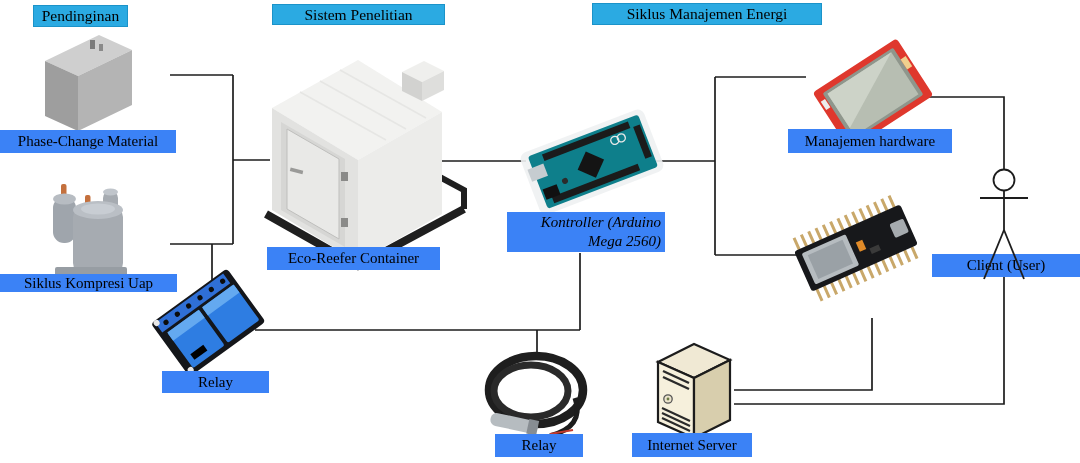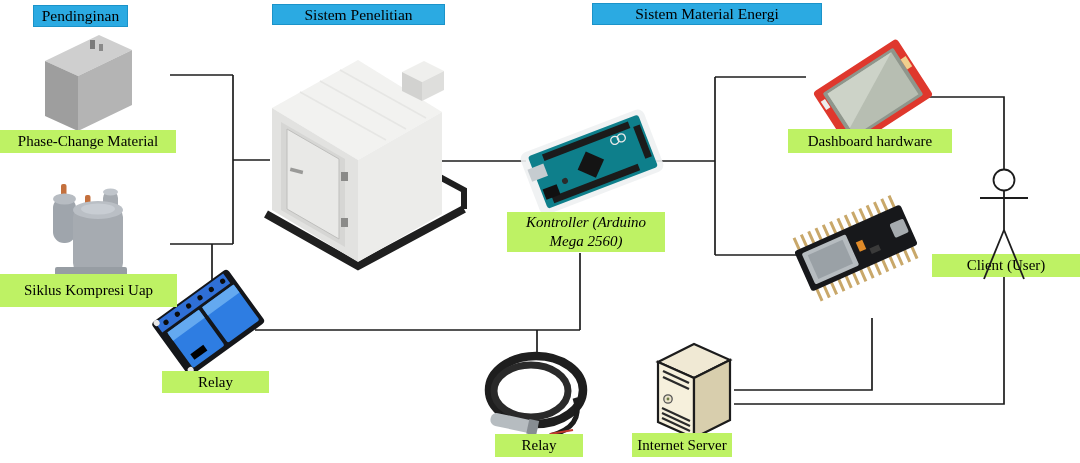--- a/index.html
+++ b/index.html
@@ -9,38 +9,38 @@
   }
   svg.layer{position:absolute;left:0;top:0;width:1080px;height:463px;pointer-events:none;}
   .art{z-index:1;}
   .over{z-index:3;}
   .hdr{
     position:absolute;z-index:2;background:#2baae2;border:1px solid #1b93c9;
     display:flex;align-items:center;justify-content:center;
     font-size:15.5px;color:#000;box-sizing:border-box;white-space:nowrap;
   }
   .lbl{
-    position:absolute;z-index:2;background:#bef264;
-    display:flex;align-items:center;justify-content:center;text-align:center;
+    position:absolute;z-index:2;background:#3b82f6;
+    display:flex;align-items:center;justify-content:center;text-align:right;
     font-size:15px;color:#000;box-sizing:border-box;line-height:19px;
   }
   
   #h-pendinginan{left:33px;top:5px;width:95px;height:22px;}
   #h-objek{left:272px;top:4px;width:173px;height:21px;}
   #h-sistem{left:592px;top:3px;width:230px;height:22px;}
   
   #l-pcm{left:0px;top:130px;width:176px;height:23px;}
-  #l-siklus{left:0px;top:274px;width:177px;height:33px;}
+  #l-siklus{left:0px;top:274px;width:177px;height:18px;}
   #l-container{left:267px;top:247px;width:173px;height:23px;}
   #l-relay{left:162px;top:371px;width:107px;height:22px;}
   #l-kontroller{left:507px;top:212px;width:158px;height:40px;padding:0 4px;font-style:italic;}
   #l-sensor{left:495px;top:434px;width:88px;height:23px;}
   #l-dashboard{left:788px;top:129px;width:164px;height:24px;}
   #l-iot{left:797px;top:285px;width:158px;height:24px;}
-  #l-server{left:632px;top:433px;width:100px;height:24px;}
+  #l-server{left:632px;top:433px;width:120px;height:24px;}
   #l-client{left:932px;top:254px;width:148px;height:23px;}
 </style>
 </head>
 <body>
 
 <div id="canvas">
 
   <svg class="layer art" viewBox="0 0 1080 463">
 
     <g stroke="#1d1d1d" stroke-width="1.7" fill="none">
@@ -179,28 +179,29 @@
       <circle cx="668" cy="399" r="4.2" fill="#ece4cc" stroke="#555" stroke-width="1.3"></circle>
       <circle cx="668" cy="399" r="1.4" fill="#6a7a44"></circle>
       <line x1="662" y1="408" x2="690" y2="421" stroke="#2a2a2a" stroke-width="2"></line>
       <line x1="662" y1="413" x2="690" y2="426" stroke="#2a2a2a" stroke-width="2"></line>
       <line x1="662" y1="418" x2="690" y2="431" stroke="#2a2a2a" stroke-width="2"></line>
     </g>
   </svg>
 
   <div class="hdr" id="h-pendinginan">Pendinginan</div>
   <div class="hdr" id="h-objek">Sistem Penelitian</div>
-  <div class="hdr" id="h-sistem">Sistem Material Energi</div>
+  <div class="hdr" id="h-sistem">Siklus Manajemen Energi</div>
 
   <div class="lbl" id="l-pcm">Phase-Change Material</div>
   <div class="lbl" id="l-siklus">Siklus Kompresi Uap</div>
+  <div class="lbl" id="l-container">Eco-Reefer Container</div>
   <div class="lbl" id="l-relay">Relay</div>
   <div class="lbl" id="l-kontroller">Kontroller (Arduino Mega 2560)</div>
   <div class="lbl" id="l-sensor">Relay</div>
-  <div class="lbl" id="l-dashboard">Dashboard hardware</div>
+  <div class="lbl" id="l-dashboard">Manajemen hardware</div>
   <div class="lbl" id="l-server">Internet Server</div>
   <div class="lbl" id="l-client">Client (User)</div>
 
   <svg class="layer over" viewBox="0 0 1080 463">
     <g stroke="#1d1d1d" stroke-width="1.8" fill="none">
       <circle cx="1004" cy="180" r="10.5" fill="#ffffff"></circle>
       <line x1="1004" y1="190" x2="1004" y2="232"></line>
       <line x1="980" y1="198" x2="1028" y2="198"></line>
       <line x1="1004" y1="230" x2="984" y2="279"></line>
       <line x1="1004" y1="230" x2="1024" y2="279"></line>

